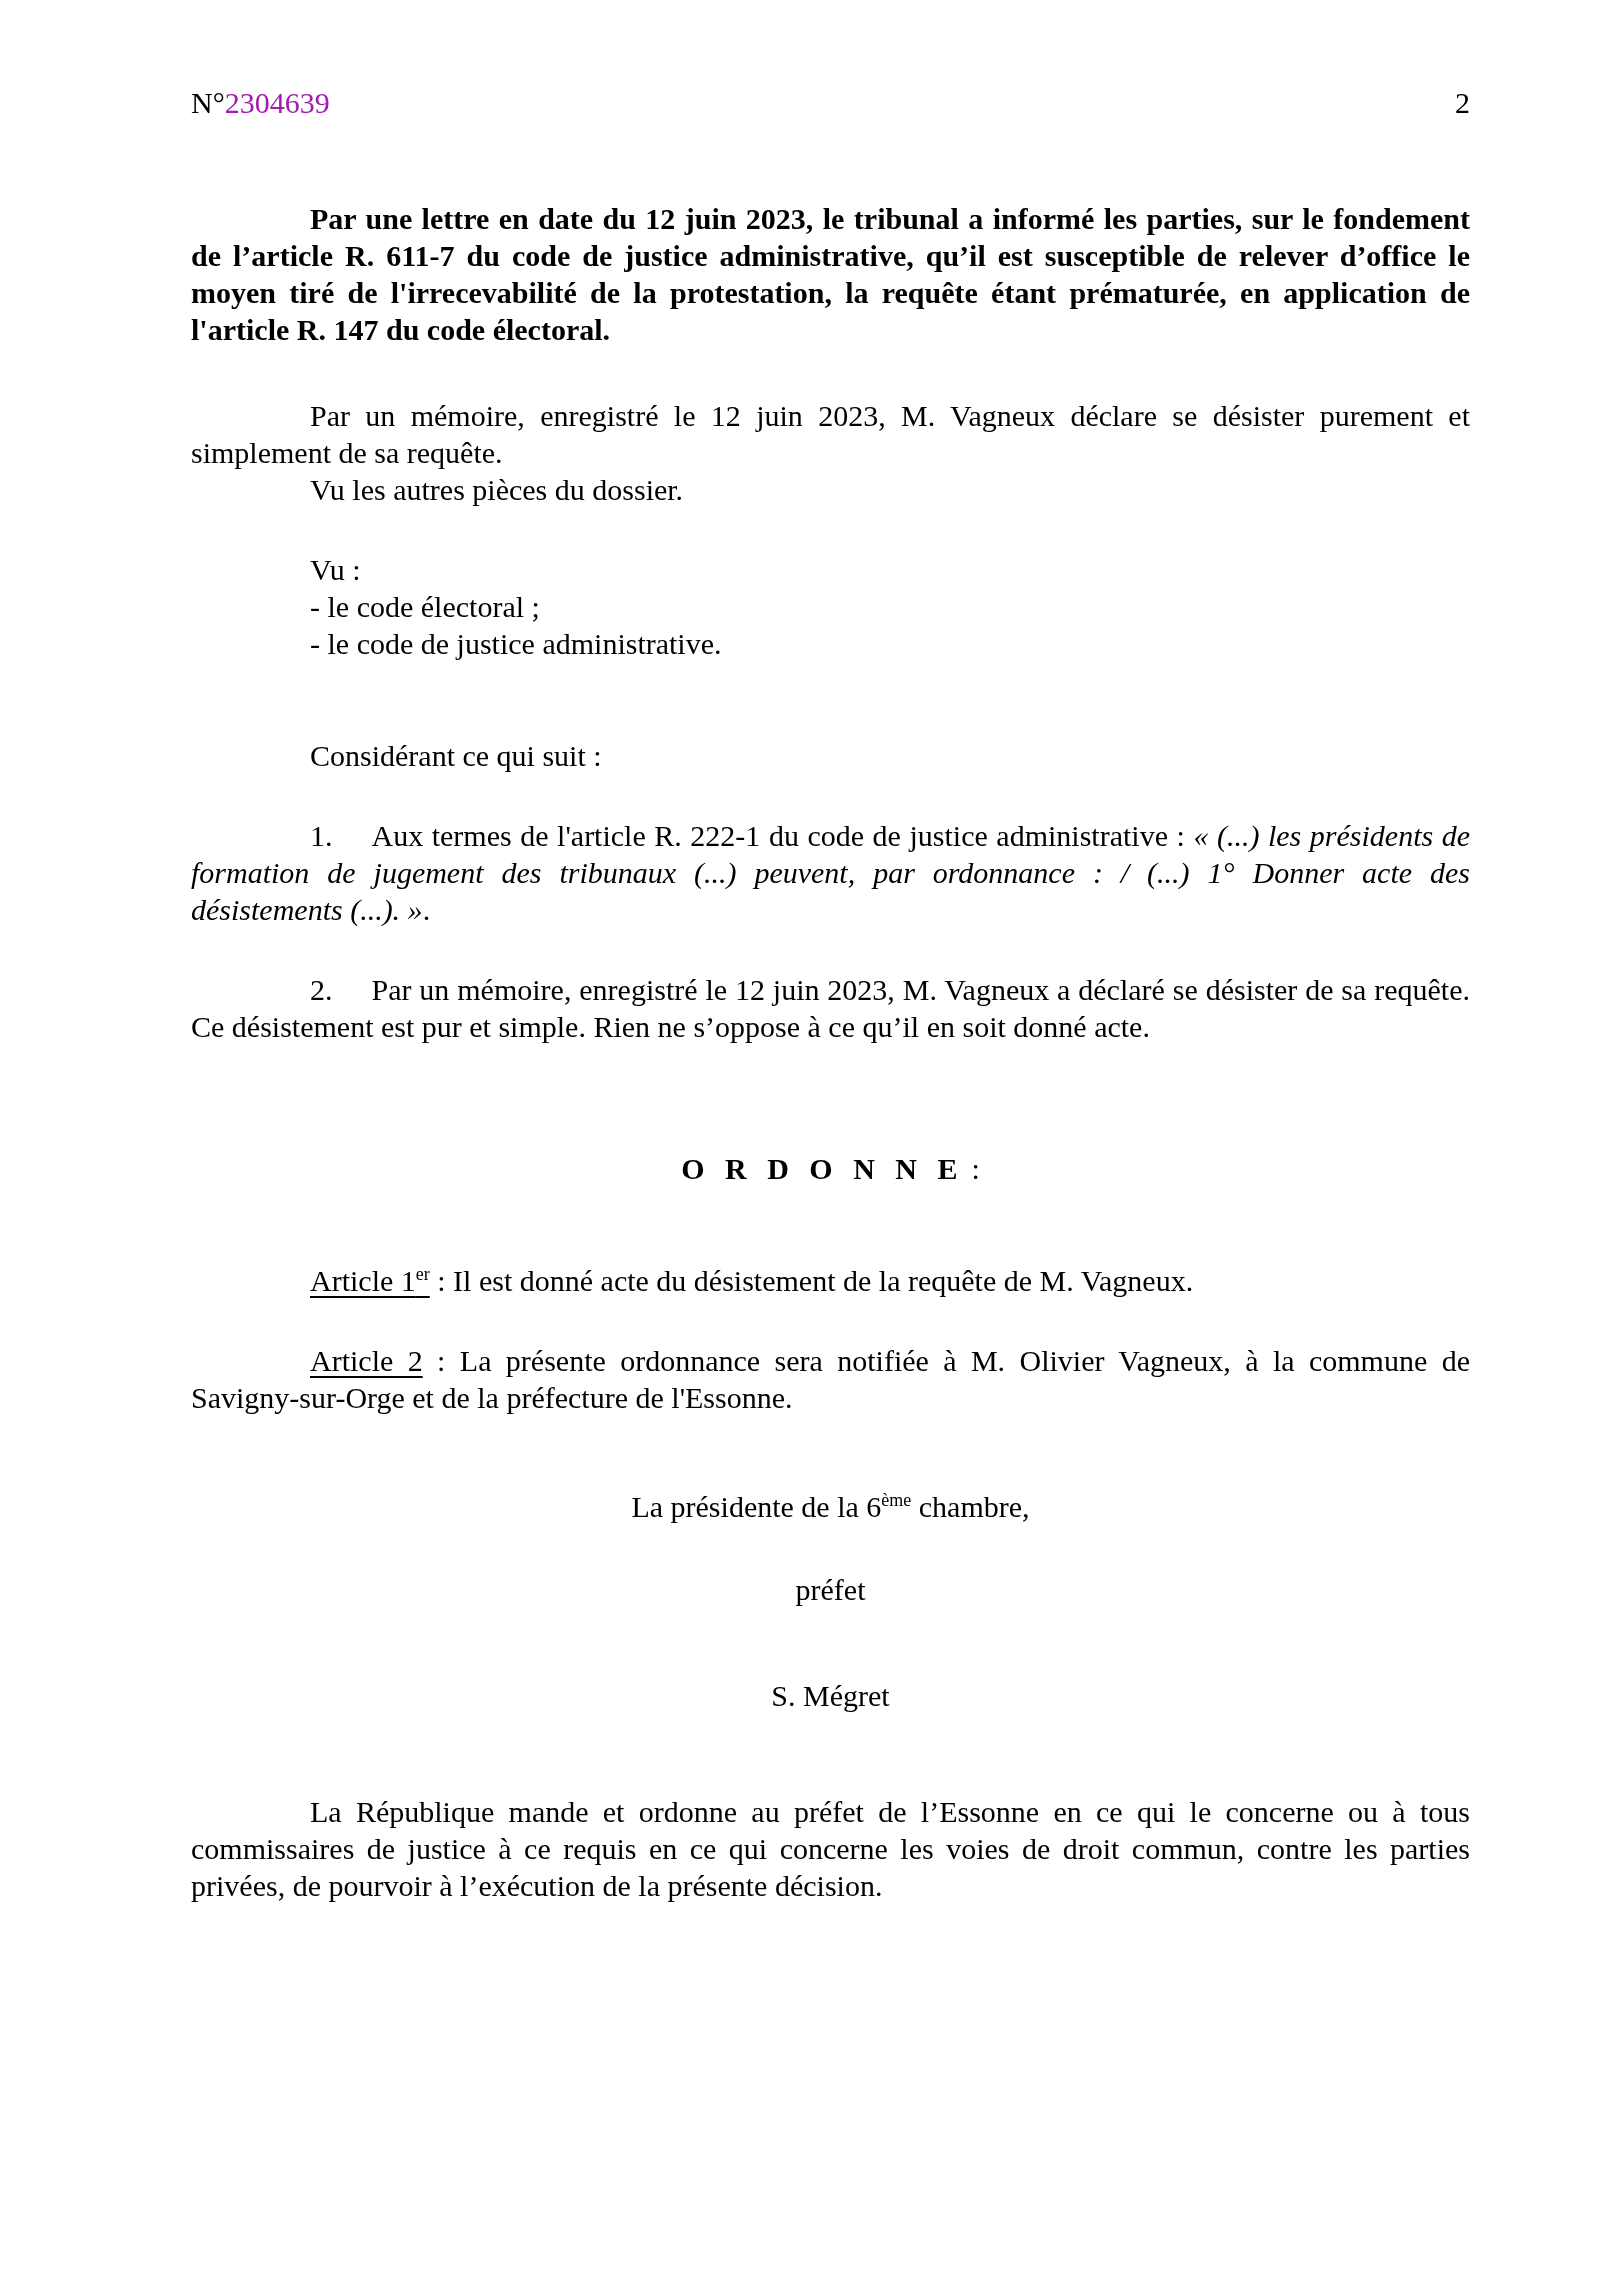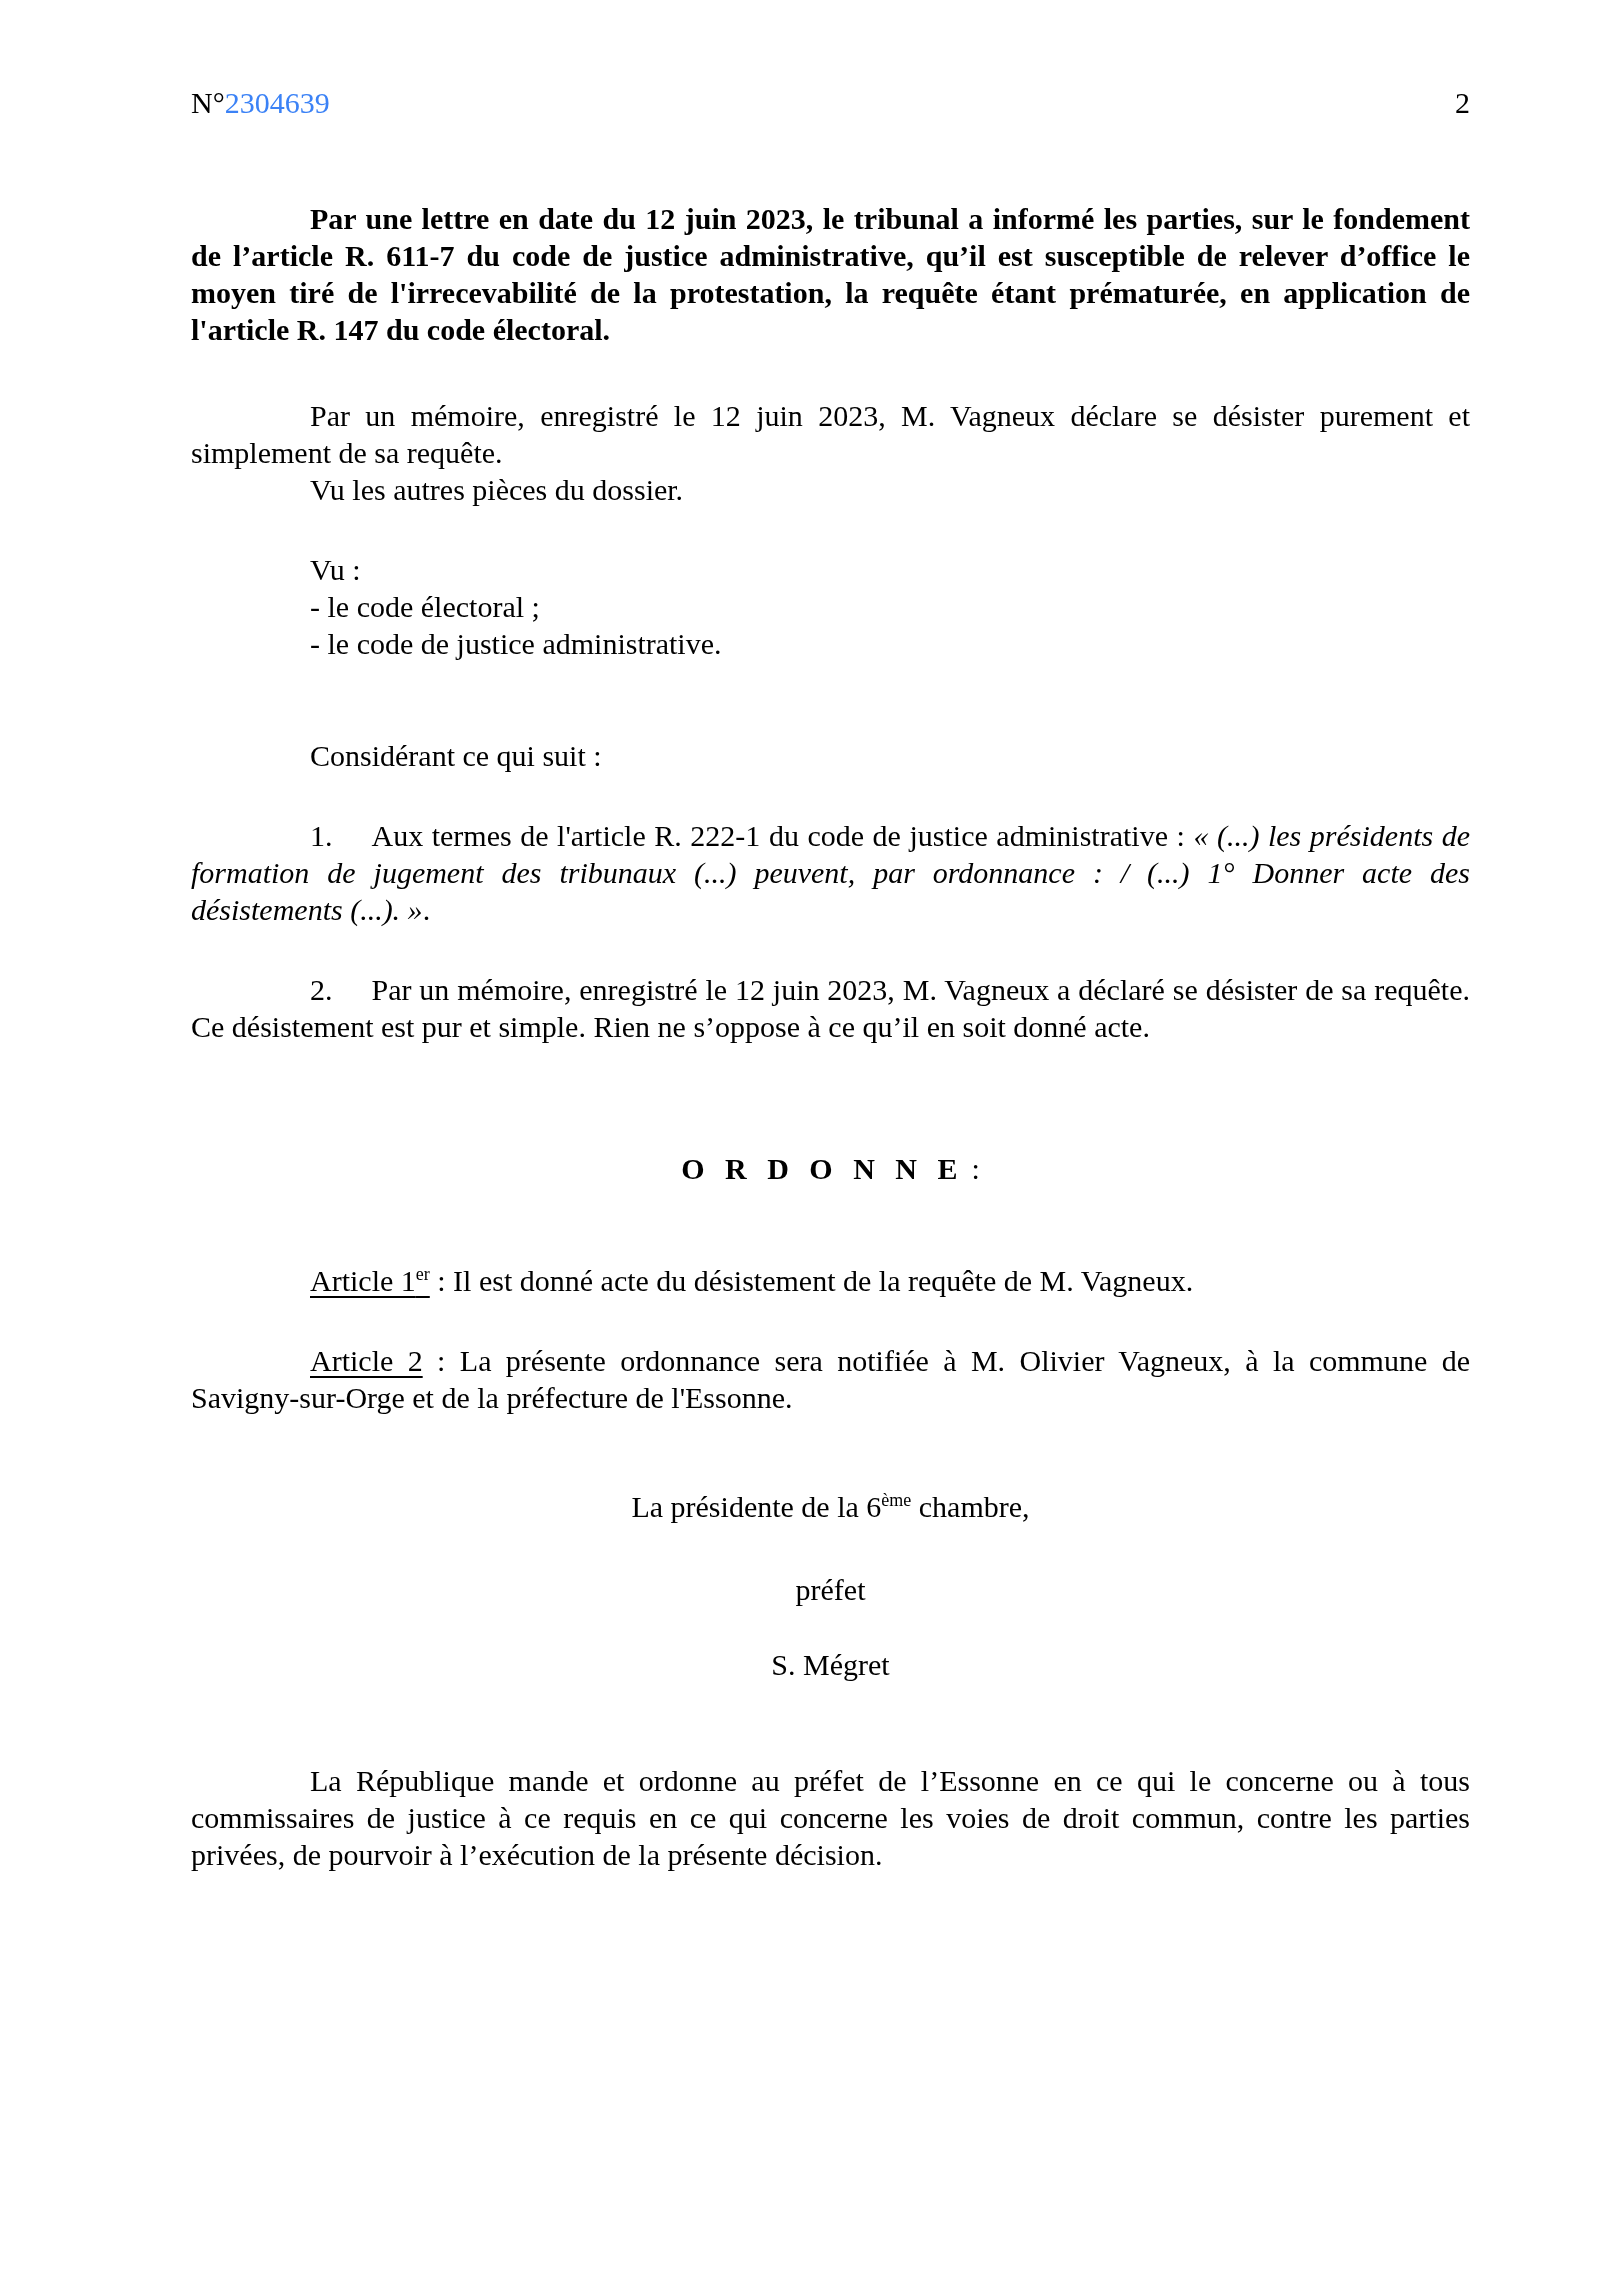--- a/index.html
+++ b/index.html
@@ -58,30 +58,30 @@
   .m-vu         { margin-top: 43px;  }
   .m-considerant{ margin-top: 75px; }
   .m-point1     { margin-top: 43px;  }
   .m-point2     { margin-top: 43px;  }
   .m-ordonne    { margin-top: 105px; }
   .m-article1   { margin-top: 75px; }
   .m-article2   { margin-top: 43px;  }
   .m-fait       { margin-top: 33px;  }
   .m-president  { margin-top: 72px; }
   .m-signe      { margin-top: 46px;  }
-  .m-megret     { margin-top: 38px; }
+  .m-megret     { margin-top: 69px; }
   .m-republique { margin-top: 79px; }
 </style>
 </head>
 <body>
 
 <div class="page">
 
   <header class="hdr">
-    <div><span>N°</span><span style="color: #3b82f6;">2304639</span></div>
+    <div><span>N°</span><span style="color: #a21caf;">2304639</span></div>
     <div>2</div>
   </header>
 
   <main>
 
     <p class="just indent m-p1">Par une lettre en date du 12 juin 2023, le tribunal a informé les parties, sur le fondement de l’article R. 611-7 du code de justice administrative, qu’il est susceptible de relever d’office le moyen tiré de l'irrecevabilité de la protestation, la requête étant prématurée, en application de l'article R. 147 du code électoral.</p>
 
     <p class="just indent m-p2">Par un mémoire, enregistré le 12 juin 2023, M. Vagneux déclare se désister purement et simplement de sa requête.</p>
 
     <p class="indent m-vupieces">Vu les autres pièces du dossier.</p>

